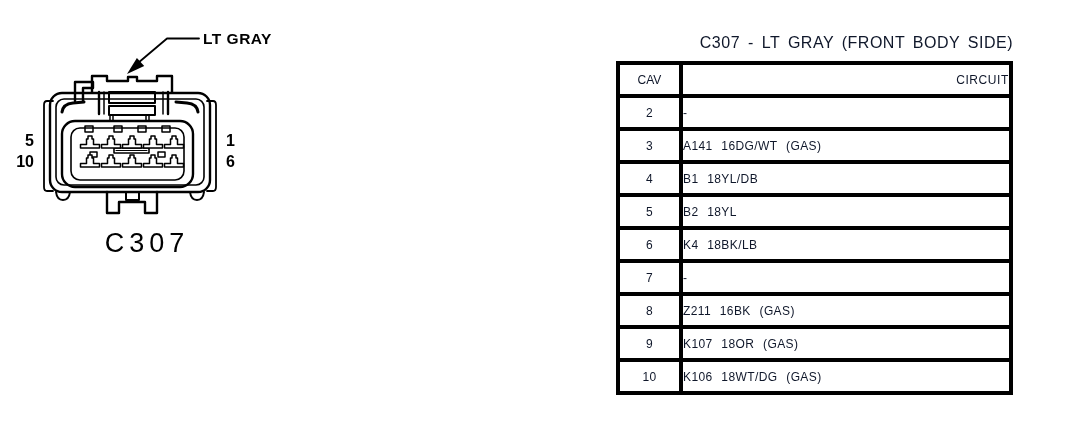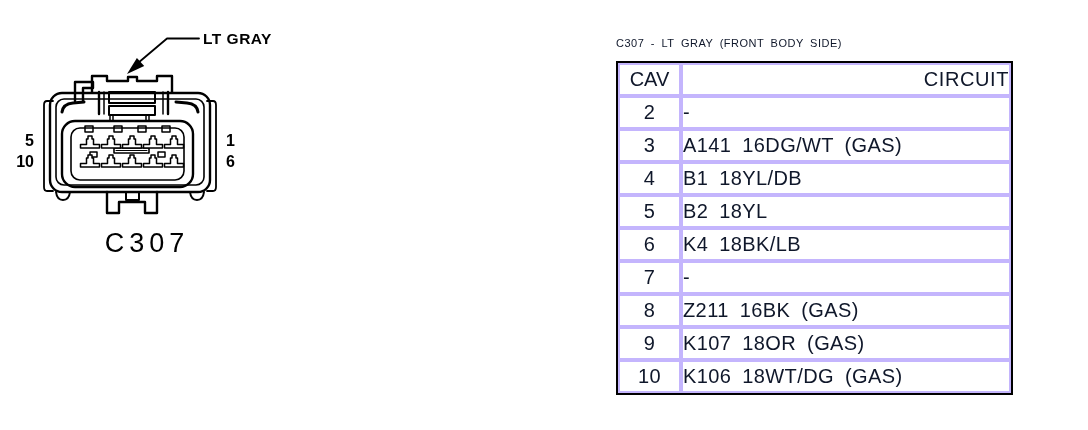--- a/index.html
+++ b/index.html
@@ -6,29 +6,29 @@
   .page {
     position:relative; width:1088px; height:430px; background:#ffffff;
     font-family:"Liberation Sans", sans-serif; color:#0f172a;
     overflow:hidden;
   }
   .fig { position:absolute; left:0; top:0; }
   .fig text { fill:#000; font-family:"Liberation Sans", sans-serif; }
 
   .table-panel { position:absolute; left:616px; top:32px; width:397px; }
   .tbl-title {
-    text-align:left; font-size:11px; letter-spacing:0.5px; word-spacing:3px;
+    text-align:right; font-size:16px; letter-spacing:0.5px; word-spacing:3px;
     white-space:nowrap; height:22px; line-height:22px; margin-bottom:7px;
   }
   table.tbl {
     border-collapse:separate; border-spacing:0; table-layout:fixed;
     width:397px; border:2px solid #000;
   }
   table.tbl th, table.tbl td {
-    border:2px solid #c4b5fd; height:29px; font-size:20px; font-weight:normal;
+    border:2px solid #000000; height:29px; font-size:12px; font-weight:normal;
     padding:0; overflow:hidden; white-space:nowrap; background:#fff;
   }
   th.cav, td.cav { width:59px; text-align:center; }
   th.cir { text-align:right; letter-spacing:0.6px; }
   td.cir { text-align:left; padding-left:12px; letter-spacing:0.4px; word-spacing:5px; }
   td.cav { letter-spacing:0.4px; }
 </style>
 </head>
 <body>
 

